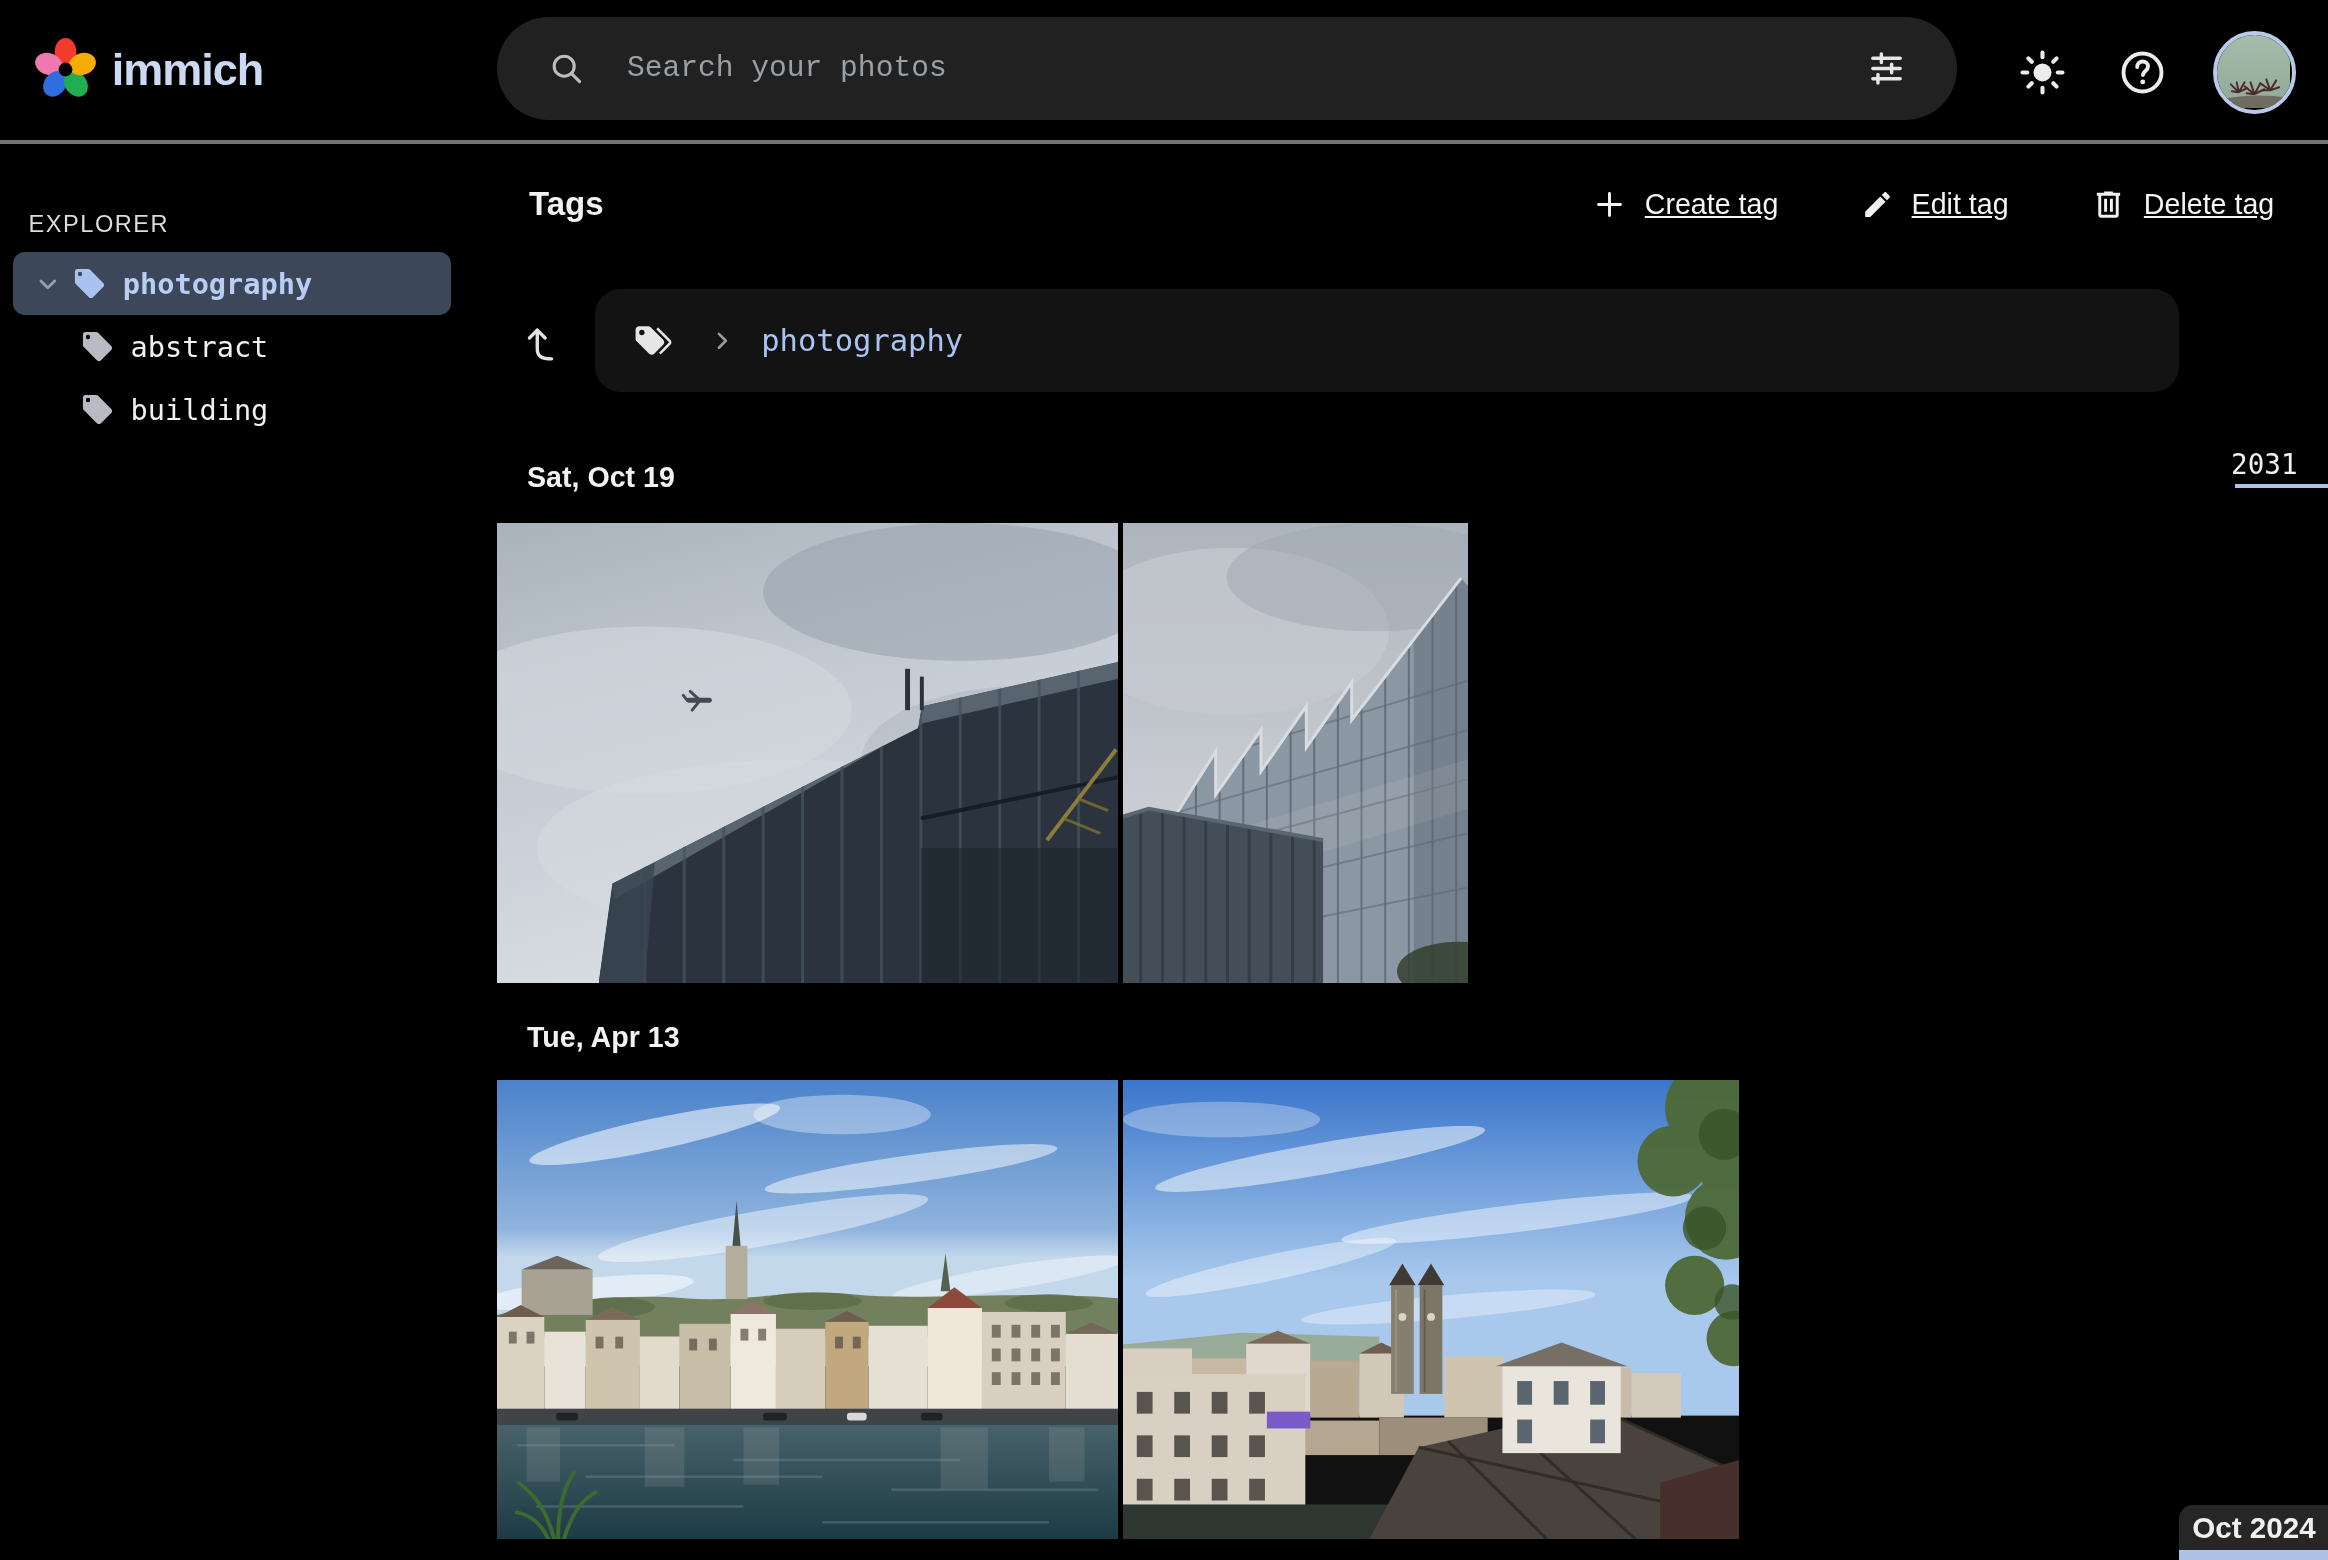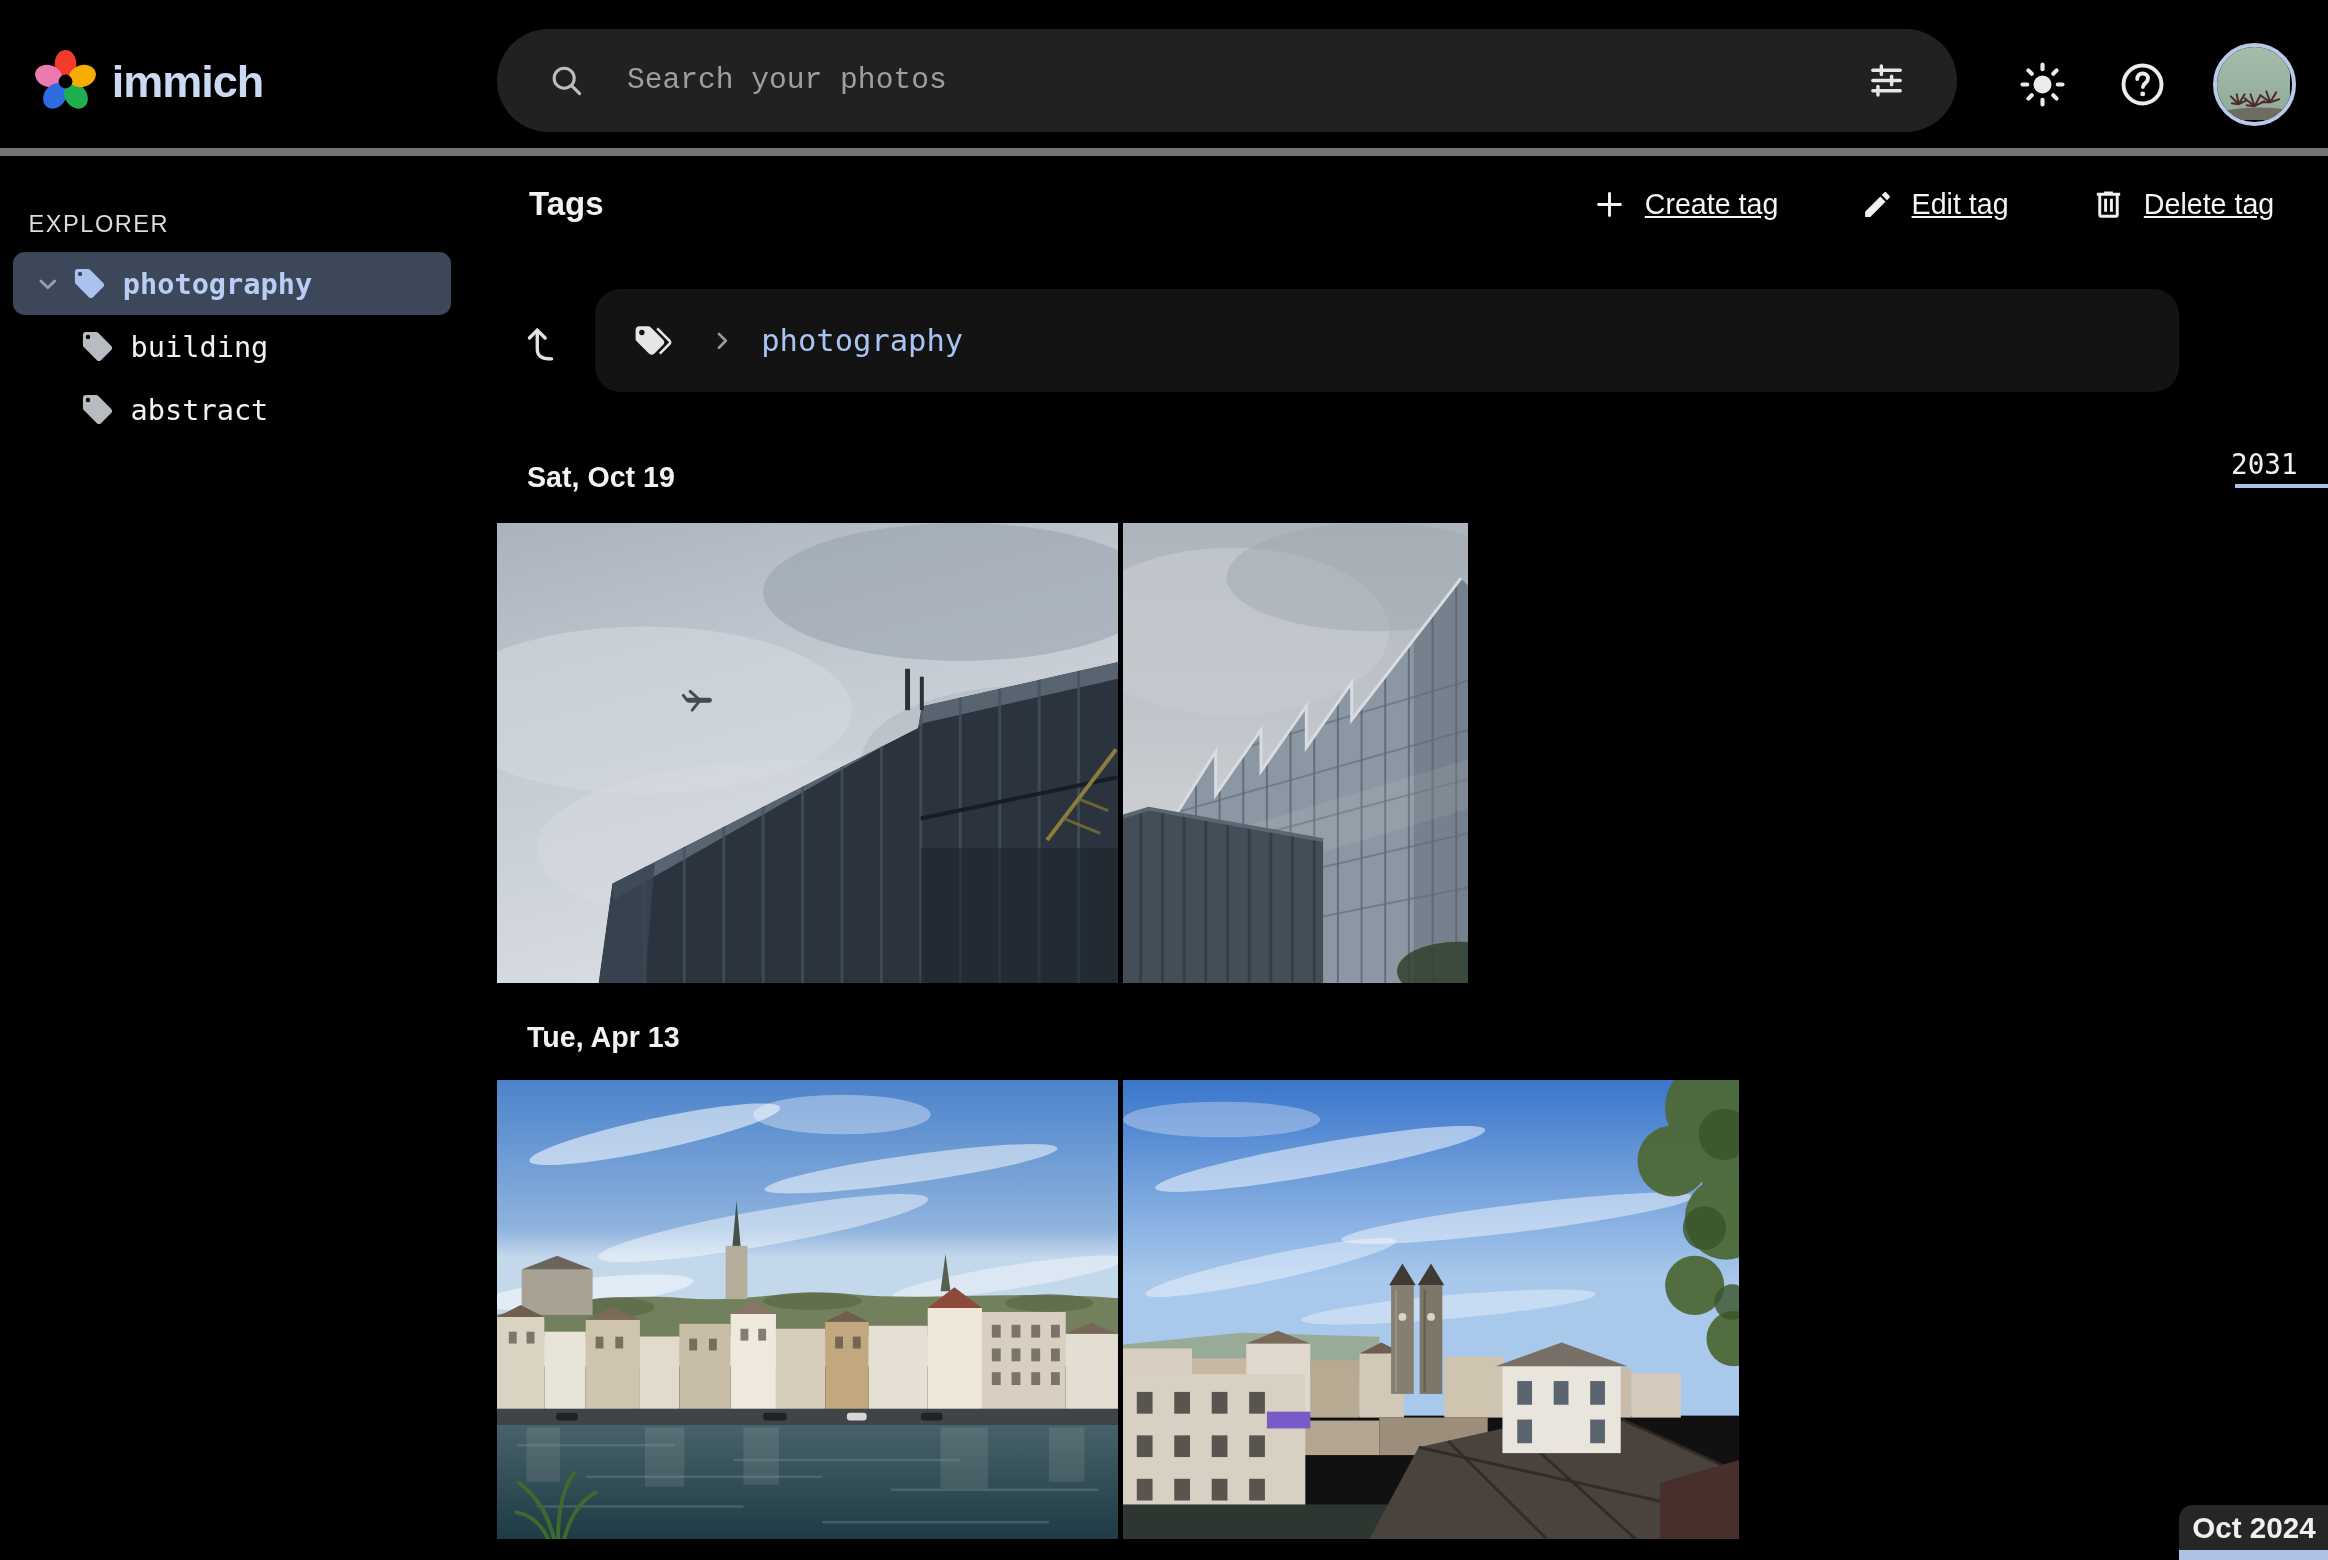--- a/index.html
+++ b/index.html
@@ -2,21 +2,21 @@
 <html><head>
 <meta charset="utf-8">
 <style>
   * { margin:0; padding:0; box-sizing:border-box; }
   html,body { background:#000; }
   body { font-family:"Liberation Sans", sans-serif; color:#f2f2f2; }
   #app { position:relative; width:2329px; height:1560px; background:#000; overflow:hidden; }
   .mono { font-family:"DejaVu Sans Mono", monospace; }
 
   
-  .topbar { position:absolute; left:0; top:12px; width:2329px; height:144px; background:#000; border-bottom:8px solid #737373; }
+  .topbar { position:absolute; left:0; top:0; width:2329px; height:144px; background:#000; border-bottom:4px solid #737373; }
   .logo { position:absolute; left:33px; top:37px; display:flex; align-items:center; gap:13.8px; cursor:pointer; }
   .logo-text { font-size:45px; font-weight:700; letter-spacing:-1px; color:#ccd9f2; }
   .searchbar { position:absolute; left:497px; top:16.7px; width:1460px; height:103px; background:#212121; border-radius:52px; display:flex; align-items:center; }
   .searchbar .mag { margin-left:51px; }
   .searchbar input { flex:1; margin-left:42px; background:transparent; border:none; outline:none; color:#e8e8e8; font-size:29.6px; font-family:Liberation Mono, monospace; }
   .searchbar input::placeholder { color:#9aa0a6; opacity:1; }
   .tunebtn { margin-right:43px; width:55px; height:55px; display:flex; align-items:center; justify-content:center; cursor:pointer; border-radius:50%; }
   .topbar-right { position:absolute; right:33px; top:0; height:144px; display:flex; align-items:center; gap:41px; }
   .iconbtn { width:59px; height:59px; display:flex; align-items:center; justify-content:center; cursor:pointer; border-radius:50%; }
   .avatar { width:83px; height:83px; border-radius:50%; border:4.9px solid #b9c9ea; overflow:hidden; cursor:pointer; }
@@ -150,27 +150,27 @@
         </svg>
         <svg class="tagic" width="35" height="35" viewBox="0 0 24 24">
           <path fill="#a9c2f0" d="M5.5,7A1.5,1.5 0 0,1 4,5.5A1.5,1.5 0 0,1 5.5,4A1.5,1.5 0 0,1 7,5.5A1.5,1.5 0 0,1 5.5,7M21.41,11.58L12.41,2.58C12.05,2.22 11.55,2 11,2H4A2,2 0 0,0 2,4V11C2,11.55 2.22,12.05 2.59,12.41L11.58,21.41C11.95,21.77 12.45,22 13,22C13.55,22 14.05,21.77 14.41,21.41L21.41,14.41C21.77,14.05 22,13.55 22,13C22,12.44 21.77,11.94 21.41,11.58Z"></path>
         </svg>
         <span class="tree-label">photography</span>
       </div>
       <div class="tree-row child">
         <svg class="tagic" width="35" height="35" viewBox="0 0 24 24">
           <path fill="#b8bcc2" d="M5.5,7A1.5,1.5 0 0,1 4,5.5A1.5,1.5 0 0,1 5.5,4A1.5,1.5 0 0,1 7,5.5A1.5,1.5 0 0,1 5.5,7M21.41,11.58L12.41,2.58C12.05,2.22 11.55,2 11,2H4A2,2 0 0,0 2,4V11C2,11.55 2.22,12.05 2.59,12.41L11.58,21.41C11.95,21.77 12.45,22 13,22C13.55,22 14.05,21.77 14.41,21.41L21.41,14.41C21.77,14.05 22,13.55 22,13C22,12.44 21.77,11.94 21.41,11.58Z"></path>
         </svg>
-        <span class="tree-label">building</span>
+        <span class="tree-label">abstract</span>
       </div>
       <div class="tree-row child">
         <svg class="tagic" width="35" height="35" viewBox="0 0 24 24">
           <path fill="#b8bcc2" d="M5.5,7A1.5,1.5 0 0,1 4,5.5A1.5,1.5 0 0,1 5.5,4A1.5,1.5 0 0,1 7,5.5A1.5,1.5 0 0,1 5.5,7M21.41,11.58L12.41,2.58C12.05,2.22 11.55,2 11,2H4A2,2 0 0,0 2,4V11C2,11.55 2.22,12.05 2.59,12.41L11.58,21.41C11.95,21.77 12.45,22 13,22C13.55,22 14.05,21.77 14.41,21.41L21.41,14.41C21.77,14.05 22,13.55 22,13C22,12.44 21.77,11.94 21.41,11.58Z"></path>
         </svg>
-        <span class="tree-label">abstract</span>
+        <span class="tree-label">building</span>
       </div>
     </nav>
   </aside>
 
   <h1 class="page-title">Tags</h1>
 
   <div class="actions">
     <div class="action-btn">
       <svg width="35" height="35" viewBox="0 0 24 24">
         <path d="M12 4.5 V19.5 M4.5 12 H19.5" stroke="#f5f5f5" stroke-width="2" stroke-linecap="round"></path>

